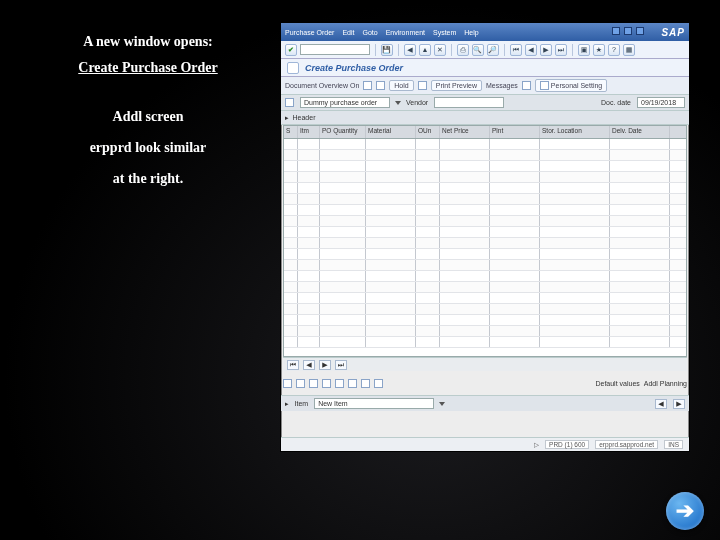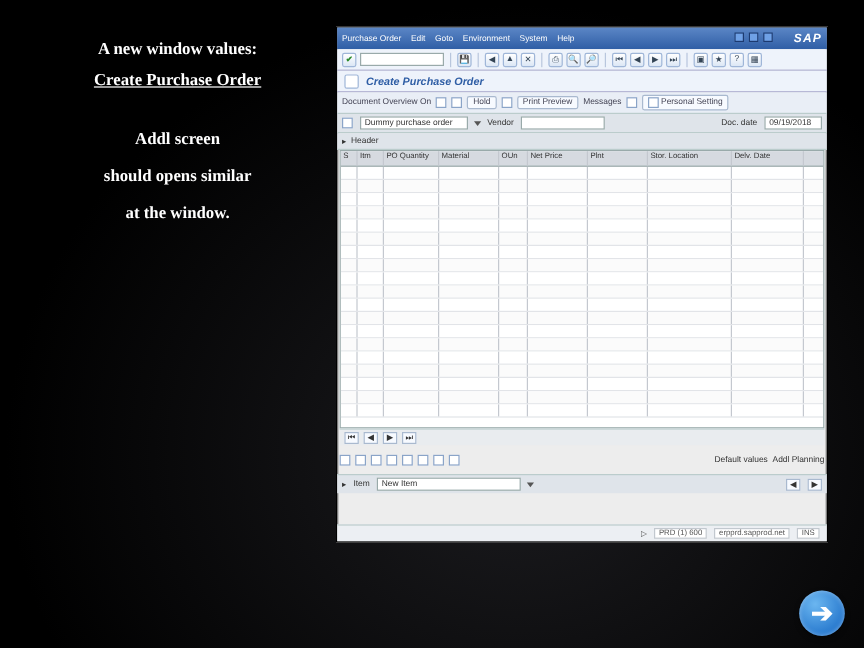--- a/index.html
+++ b/index.html
@@ -75,26 +75,26 @@
     box-shadow:0 2px 4px rgba(0,0,0,.5), inset 0 0 4px rgba(255,255,255,.4);
     font-size:22px; font-weight:bold;
   }
 </style>
 </head>
 <body>
 
 <div class="slide">
 
   <div class="sidetext">
-    <div class="lead">A new window values:</div>
+    <div class="lead">A new window opens:</div>
     <span class="underline">Create Purchase Order</span>
     <div class="body">
       <div>Addl screen</div>
-      <div>should opens similar</div>
-      <div>at the window.</div>
+      <div>erpprd look similar</div>
+      <div>at the right.</div>
     </div>
   </div>
 
   <div class="sap">
 
     <div class="sap-title">
       <div class="menus">
         <span>Purchase Order</span>
         <span>Edit</span>
         <span>Goto</span>

